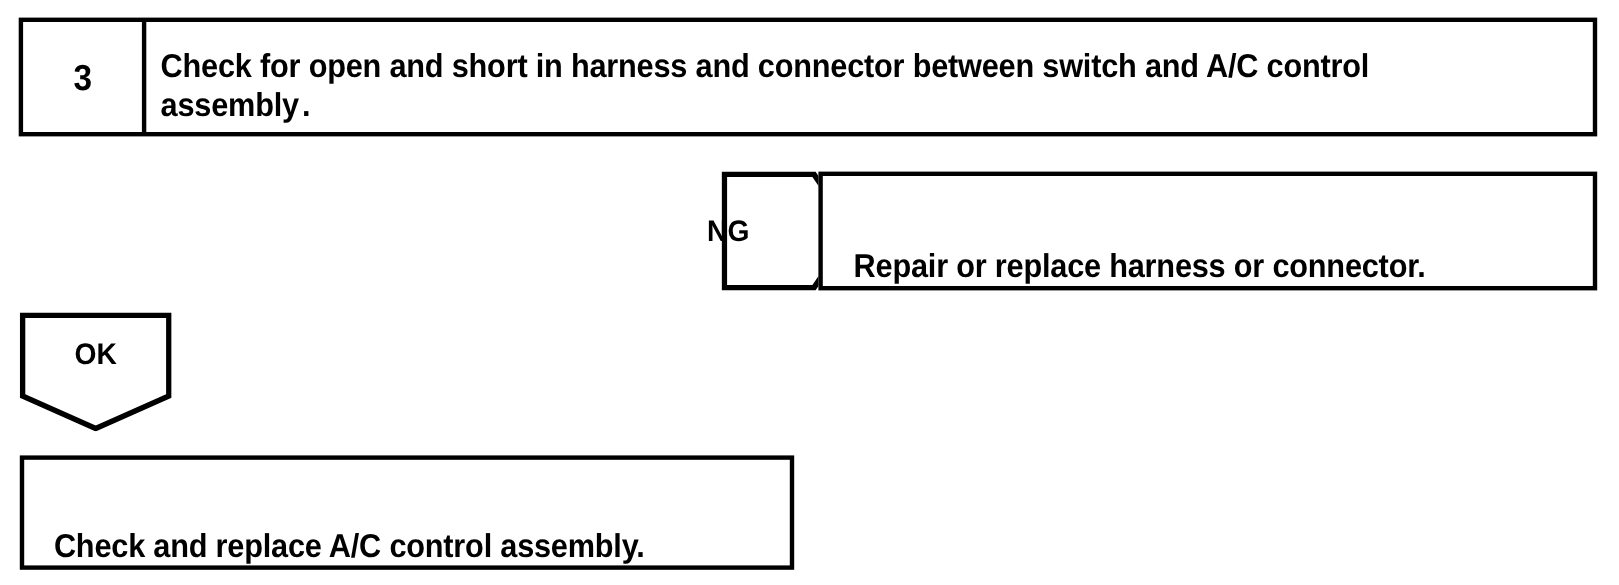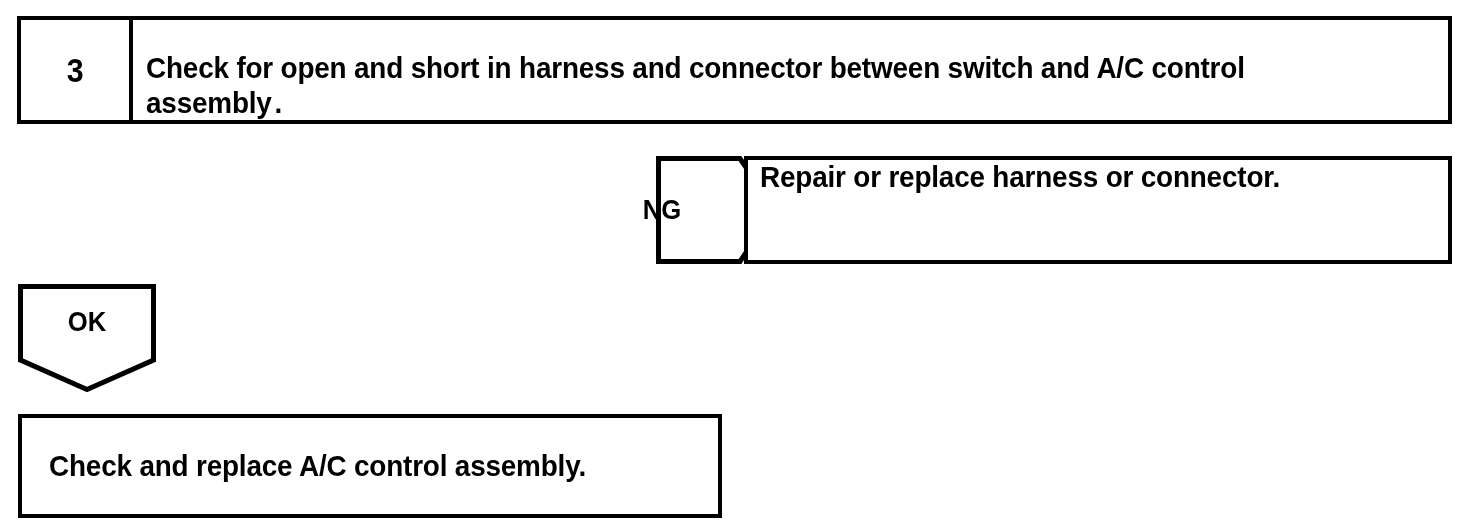--- a/index.html
+++ b/index.html
@@ -51,21 +51,21 @@
   .step-number {
     font-size: 33px;
     font-weight: bold;
     line-height: 1;
     letter-spacing: 0px;
     transform: scaleX(0.92);
   }
   .step-text-cell {
     flex: 1 1 auto;
     display: flex;
-    align-items: flex-end;
+    align-items: center;
     padding: 16px 14px 0 13px;
     box-sizing: border-box;
   }
   .step-text {
     font-size: 30px;
     font-weight: bold;
     line-height: 1.17;
     letter-spacing: -0.2px;
     transform: scaleX(0.93);
     transform-origin: left top;
@@ -115,22 +115,22 @@
   .ng-action-box {
     position: absolute;
     left: 128px;
     top: 0;
     width: 708px;
     height: 108px;
     border: 4px solid #000000;
     box-sizing: border-box;
     background: #ffffff;
     display: flex;
-    align-items: flex-start;
-    padding-left: 12px;
+    align-items: flex-end;
+    padding-left: 28px;
     box-sizing: border-box;
   }
   .ng-action-text {
     font-size: 30px;
     font-weight: bold;
     line-height: 1.15;
     letter-spacing: -0.2px;
     transform: scaleX(0.93);
     transform-origin: left center;
   }
@@ -167,21 +167,21 @@
   .result-box {
     position: absolute;
     left: 18px;
     top: 414px;
     width: 704px;
     height: 104px;
     border: 4px solid #000000;
     box-sizing: border-box;
     background: #ffffff;
     display: flex;
-    align-items: center;
+    align-items: flex-end;
     padding-left: 27px;
     box-sizing: border-box;
   }
   .result-text {
     font-size: 30px;
     font-weight: bold;
     line-height: 1.15;
     letter-spacing: -0.2px;
     transform: scaleX(0.93);
     transform-origin: left center;

